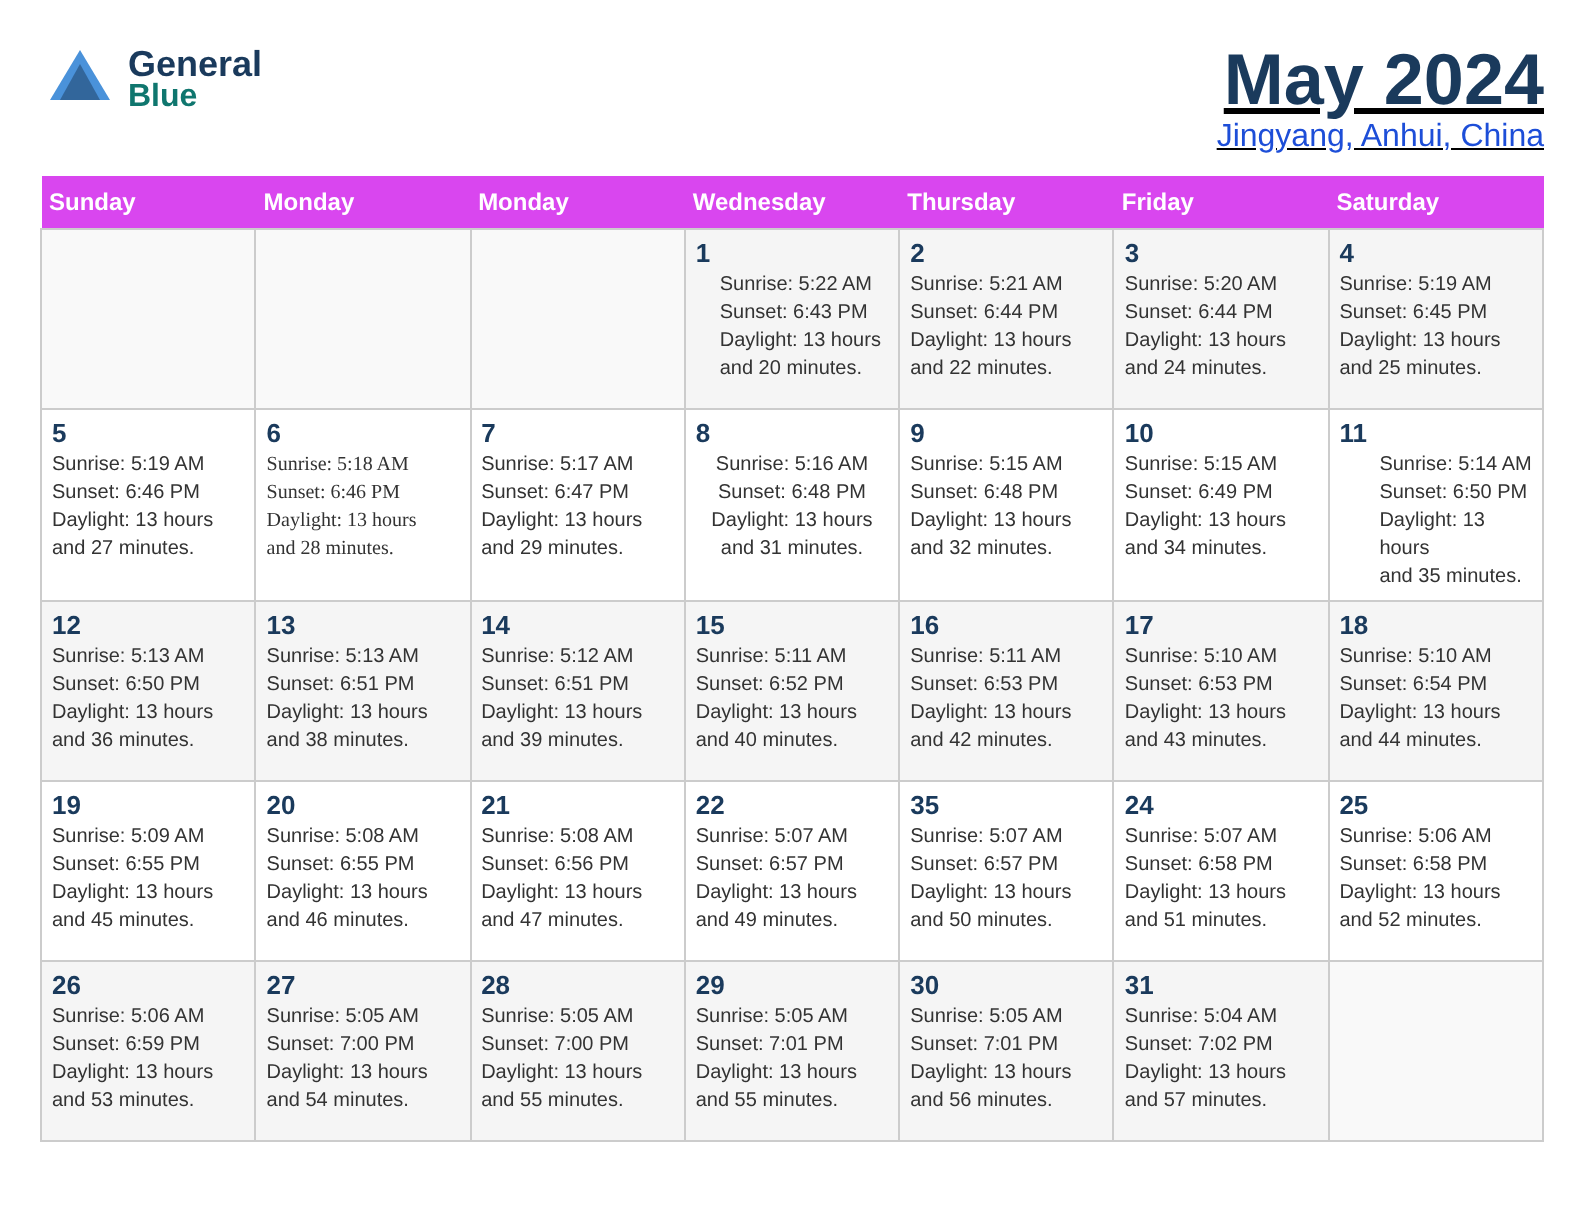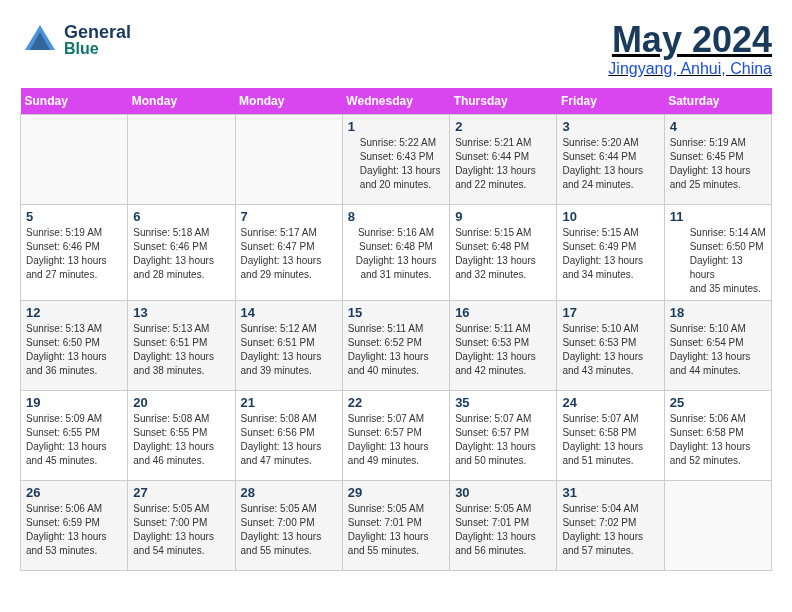--- a/index.html
+++ b/index.html
@@ -168,21 +168,21 @@
       <tr>
         <td>
           <span class="day-number">5</span>
           <div class="day-info" style="white-space: pre-line;">Sunrise: 5:19 AM
 Sunset: 6:46 PM
 Daylight: 13 hours
 and 27 minutes.</div>
         </td>
         <td>
           <span class="day-number">6</span>
-          <div class="day-info" style="white-space: pre-line;">Sunrise: 5:18 AM
+          <div class="day-info" style="white-space: pre-line; font-family: Liberation Serif, serif;">Sunrise: 5:18 AM
 Sunset: 6:46 PM
 Daylight: 13 hours
 and 28 minutes.</div>
         </td>
         <td>
           <span class="day-number">7</span>
           <div class="day-info" style="white-space: pre-line;">Sunrise: 5:17 AM
 Sunset: 6:47 PM
 Daylight: 13 hours
 and 29 minutes.</div>

